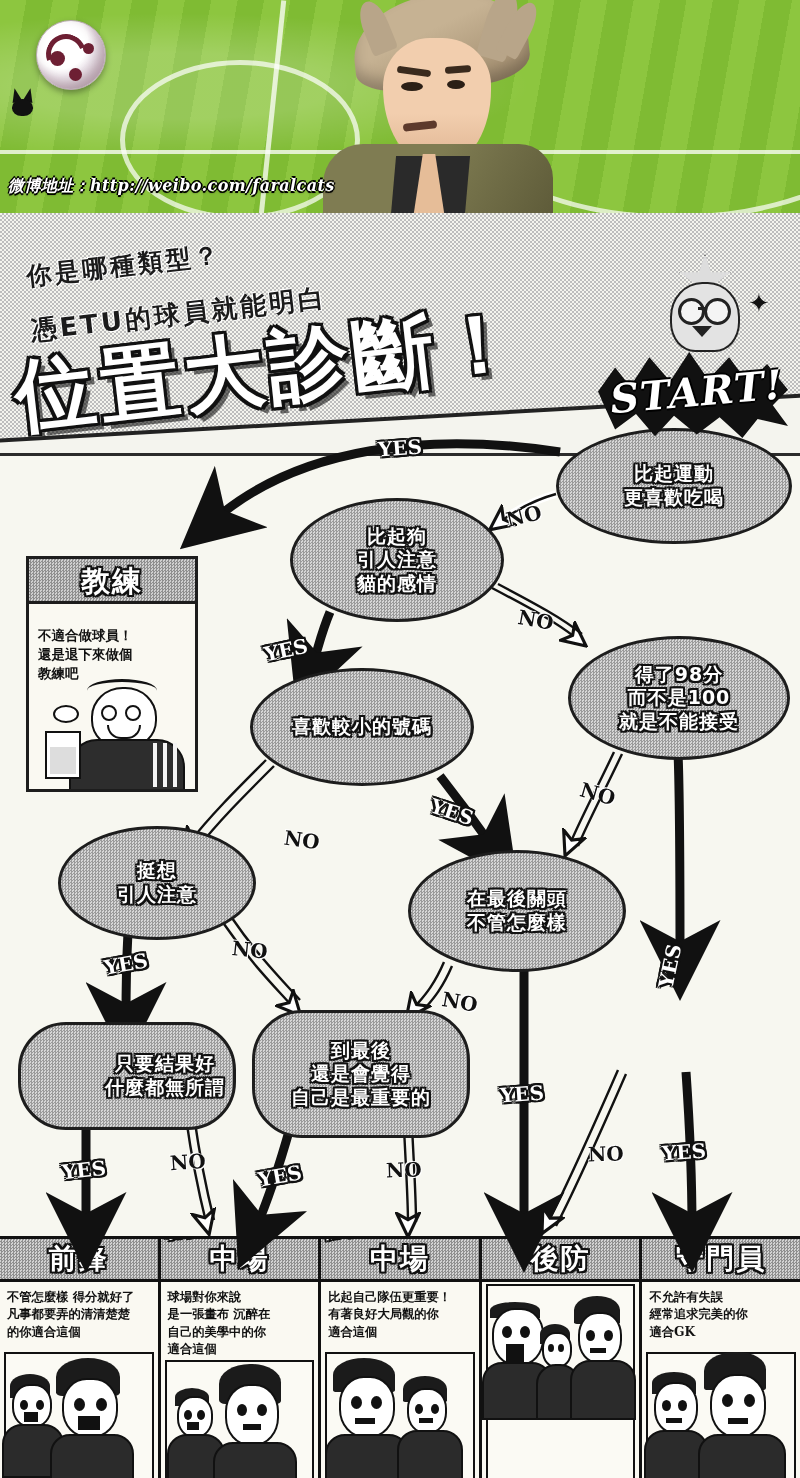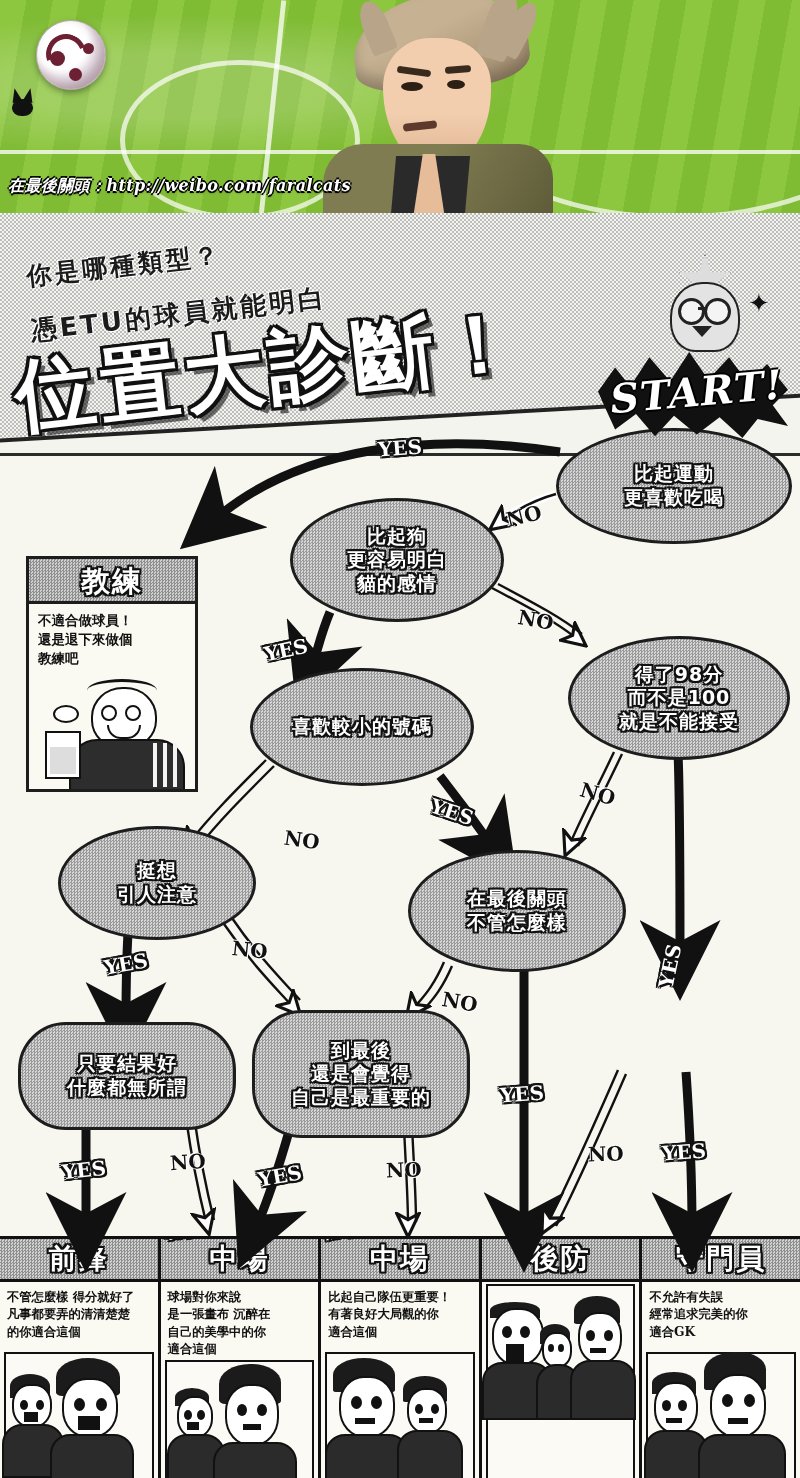--- a/index.html
+++ b/index.html
@@ -188,42 +188,42 @@
       -2px -2px 0 #111,2px -2px 0 #111,-2px 2px 0 #111,2px 2px 0 #111;
     padding:0 8px;white-space:pre-line;
   }
   .n-start{left:556px;top:428px;width:230px;height:110px;border-radius:50%;}
   .n-catdog{left:290px;top:498px;width:208px;height:118px;border-radius:50%;}
   .n-98{left:568px;top:636px;width:216px;height:118px;border-radius:50%;}
   .n-smallnum{left:250px;top:668px;width:218px;height:112px;border-radius:50%;}
   .n-attention{left:58px;top:826px;width:192px;height:108px;border-radius:50%;}
   .n-lastmin{left:408px;top:850px;width:212px;height:116px;border-radius:50%;}
   .n-different{left:590px;top:960px;width:186px;height:116px;border-radius:50%;}
-  .n-result{left:18px;top:1022px;width:212px;height:102px;border-radius:48px;}
+  .n-result{left:18px;top:1022px;width:212px;height:102px;border-radius:48px;justify-content:flex-end;}
   .n-selfimp{left:252px;top:1010px;width:212px;height:122px;border-radius:50px;}
 
   
   .coach-box{
     position:absolute;left:26px;top:556px;width:166px;height:230px;
     background:#faf9f2;border:3px solid #1d1d1d;z-index:4;overflow:hidden;
   }
   .coach-head{
     height:42px;
     background:repeating-conic-gradient(#8f8f8f 0 25%, #cfcfcf 0 50%) 0 0/3px 3px;
     border-bottom:3px solid #1d1d1d;position:relative;
   }
   .coach-head .lbl{
     position:absolute;left:0;right:0;top:3px;text-align:center;
     font-size:29px;font-weight:bold;color:#fff;letter-spacing:2px;
     text-shadow:-2px 0 0 #111,2px 0 0 #111,0 -2px 0 #111,0 2px 0 #111,
                 -2px -2px 0 #111,2px -2px 0 #111,-2px 2px 0 #111,2px 2px 0 #111;
   }
   .coach-txt{
     padding:7px 8px 0 9px;font-size:13.5px;line-height:1.42;color:#111;font-weight:bold;
-    font-family:"DejaVu Serif","Liberation Serif",serif;white-space:pre-line;
+    font-family:"DejaVu Serif","Liberation Serif",serif;white-space:pre-line;margin-top:15px;
   }
   .coach-art{position:absolute;left:0;bottom:0;width:160px;height:108px;}
   .coach-art .face{
     position:absolute;left:62px;top:6px;width:62px;height:58px;background:#fff;
     border:2.5px solid #111;border-radius:48% 48% 46% 46%;
   }
   .coach-art .hair{
     position:absolute;left:58px;top:-2px;width:70px;height:20px;
     border-top:3px solid #111;border-radius:50% 50% 0 0;
   }
@@ -325,21 +325,21 @@
       <div class="pl-body"></div>
       <div class="pl-shirt"></div>
       <div class="pl-chest"></div>
     </div>
 
     <div class="scan-cat">
       <div class="ear l"></div>
         <div class="ear r"></div>
         <div class="head"></div>
     </div>
-    <div class="weibo">在最後關頭：http://weibo.com/faralcats</div>
+    <div class="weibo">微博地址：http://weibo.com/faralcats</div>
 
   </div>
 
   <div class="title-panel">
     <div class="sub1">你是哪種類型？</div>
     <div class="sub2">憑ETU的球員就能明白</div>
     <div class="maintitle">位置大診斷！</div>
   </div>
 
   <svg class="edges" viewBox="0 0 800 1478">
@@ -428,21 +428,21 @@
   <div class="sparkle">✦</div>
   <div class="start-burst"></div>
   <div class="start-text">START!</div>
 
   <div class="node n-start">
       <span class="txt">比起運動
 更喜歡吃喝</span>
     </div>
   <div class="node n-catdog">
       <span class="txt">比起狗
-更容易明白
+引人注意
 貓的感情</span>
     </div>
   <div class="node n-98">
       <span class="txt">得了98分
 而不是100
 就是不能接受</span>
     </div>
   <div class="node n-attention">
       <span class="txt">挺想
 引人注意</span>

